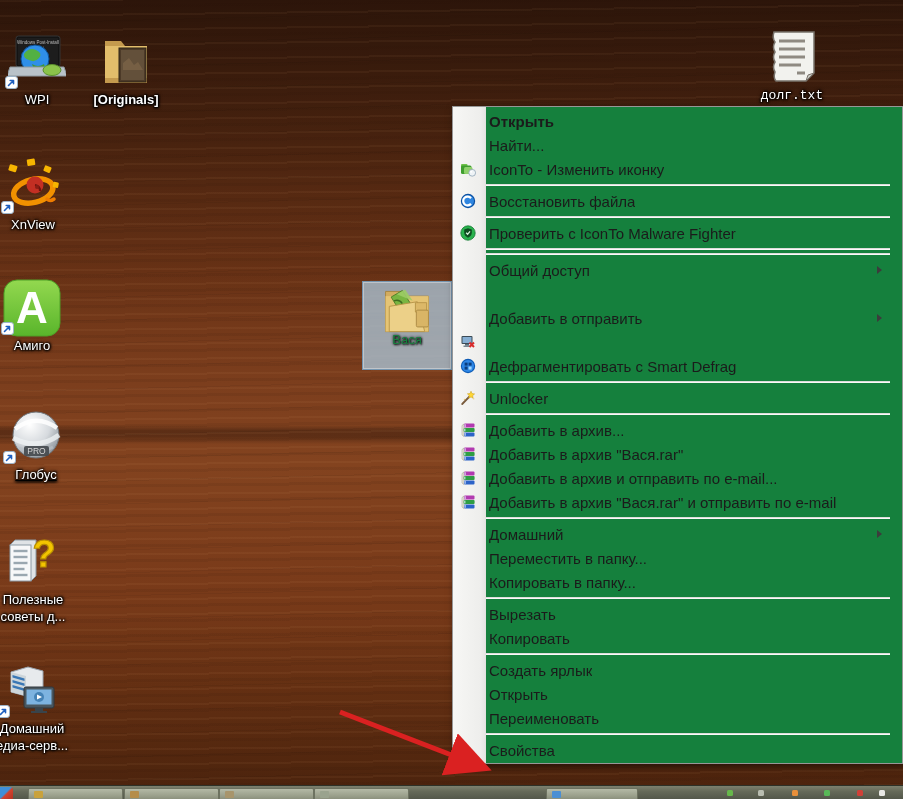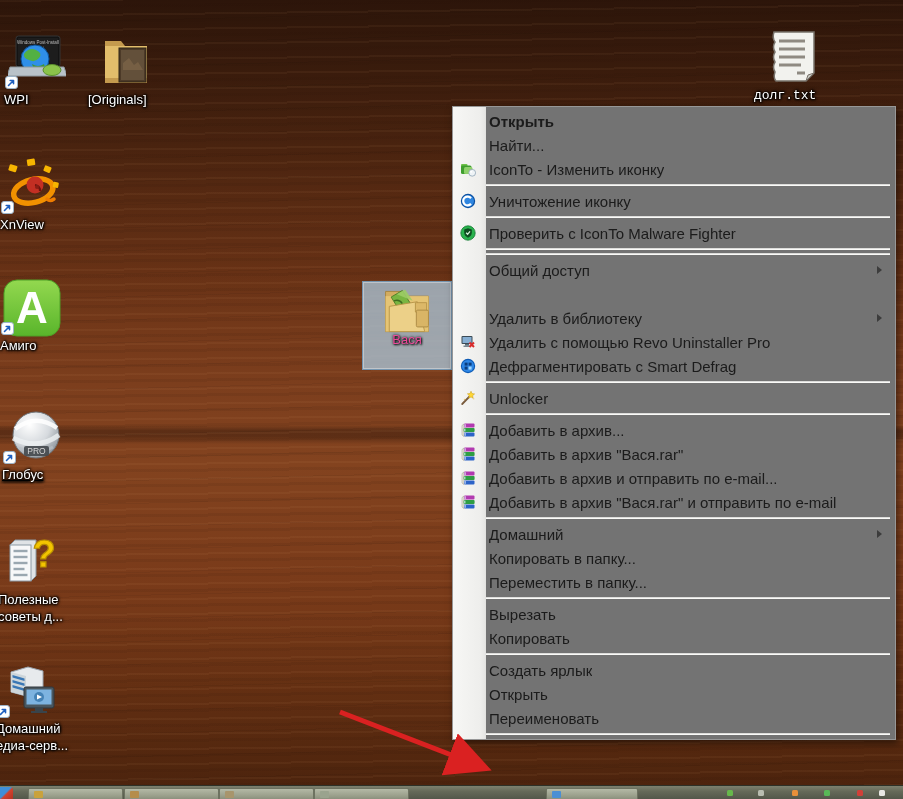--- a/index.html
+++ b/index.html
@@ -12,39 +12,39 @@
       linear-gradient(180deg, #4a2310 0%, #582a12 18%, #6b3316 34%, #7c3e1d 48%, #83431f 58%, #7a3b1a 72%, #6e3414 86%, #5e2c10 100%);
   }
   body::before{
     content:"";position:absolute;inset:0;pointer-events:none;z-index:0;
     background:
       repeating-linear-gradient(179.3deg, rgba(255,190,130,.05) 0 2px, rgba(0,0,0,0) 2px 6px, rgba(35,13,4,.08) 6px 9px, rgba(0,0,0,0) 9px 15px),
       repeating-linear-gradient(178.6deg, rgba(0,0,0,.05) 0 1px, rgba(0,0,0,0) 1px 23px);
   }
 
   
-  .desk-icon{position:absolute;z-index:2;cursor:default;}
+  .desk-icon{position:absolute;z-index:2;text-align:center;cursor:default;}
   .di-img{position:relative;height:58px;display:flex;align-items:center;justify-content:center;margin:0 auto;}
   .di-label{color:#fff;font-size:13px;line-height:17px;white-space:nowrap;
     text-shadow:1px 1px 2px #000, -1px 1px 2px #000, 1px -1px 2px #000, 0 0 4px #000;}
   .shortcut-badge{position:absolute;left:1px;bottom:2px;line-height:0;}
 
   
   .selection{position:absolute;left:362px;top:281px;width:88px;height:87px;z-index:3;
     background:rgba(171,196,214,.78);border:1px solid rgba(115,148,175,.95);
     box-shadow:inset 0 0 0 1px rgba(255,255,255,.35);
     display:flex;flex-direction:column;align-items:center;}
   .selection .di-img{height:56px;margin-top:2px;}
-  .sel-label{color:#ec4899;font-size:13px;margin-top:-8px;
+  .sel-label{color:#15803d;font-size:13px;margin-top:-8px;
     text-shadow:1px 1px 2px #000,0 0 3px #000;}
 
   
   .context-menu{position:absolute;left:452px;top:106px;width:438px;z-index:10;
-    background:#737373;border:1px solid #979797;box-shadow:2px 3px 7px rgba(0,0,0,.5);
-    padding:2px 4px 1px 0;}
+    background:#15803d;border:1px solid #979797;box-shadow:2px 3px 7px rgba(0,0,0,.5);
+    padding:2px 11px 1px 0;}
   .menu-gutter{position:absolute;left:0;top:0;bottom:0;width:32px;
     background:linear-gradient(90deg,#f7f7f5 0%,#eeeeec 85%,#e6e6e4 100%);
     border-right:1px solid #e2e2e0;}
   .menu-items{position:relative;z-index:1;}
   .menu-item{position:relative;height:24px;display:flex;align-items:center;padding-left:5px;
     font-size:15px;color:#1b1b1b;white-space:nowrap;}
   .mi-icon{width:20px;height:16px;display:inline-flex;align-items:center;justify-content:center;
     margin-right:11px;flex:0 0 20px;line-height:0;}
   .mi-label{overflow:hidden;}
   .mi-arrow{position:absolute;right:9px;top:8px;width:0;height:0;
@@ -84,21 +84,21 @@
           <path d="M2 34 h54 l3 9 h-60z" fill="#b9c2c9" stroke="#8d989f"></path>
           <ellipse cx="44" cy="37" rx="9" ry="5.5" fill="#8bc34a" stroke="#5b8f2e"></ellipse>
         </svg>
         <span class="shortcut-badge"><svg width="13" height="13" viewBox="0 0 13 13">
             <rect x=".5" y=".5" width="12" height="12" rx="2.5" fill="#fff" stroke="#9db4c9"></rect>
             <path d="M3.5 9.5 L8.5 4.5 M8.5 4.5 H5.2 M8.5 4.5 V7.8" stroke="#1e5fbf" stroke-width="1.6" fill="none" stroke-linecap="round"></path>
           </svg></span>
       </div>
       <div class="di-label">WPI</div>
     </div>
-    <div class="desk-icon" style="left: 88px; top: 33px; width: 76px;">
+    <div class="desk-icon" style="left: 88px; top: 33px; width: 76px; font-weight: bold;">
       <div class="di-img">
         <svg width="56" height="58" viewBox="0 0 56 58">
           <path d="M7 8 h16 l4 5 h22 v37 h-42z" fill="#c49a4e"></path>
           <rect x="7" y="13" width="42" height="32" fill="#e2bd6b"></rect>
           <rect x="21" y="15" width="27" height="34" fill="#4c3a28" stroke="#2f2417"></rect>
           <rect x="23" y="17" width="23" height="30" fill="#63503a"></rect>
           <path d="M25 30 l6-5 5 7 4-3 5 8 h-20z" fill="#7a6347" opacity=".8"></path>
         </svg>
       </div>
       <div class="di-label">[Originals]</div>
@@ -275,21 +275,21 @@
       </div>
       <div class="menu-sep"></div>
       <div class="menu-item">
         <span class="mi-icon">
           <svg width="16" height="16" viewBox="0 0 16 16">
             <circle cx="8" cy="8" r="7.2" fill="#0b4fa0"></circle>
             <circle cx="8" cy="8" r="6" fill="#2f86e0"></circle>
             <path d="M11 5.2 a4.4 4.4 0 1 0 0 5.6" fill="none" stroke="#fff" stroke-width="2.2"></path>
           </svg>
         </span>
-        <span class="mi-label">Уничтожение иконку</span>
+        <span class="mi-label">Восстановить файла</span>
       </div>
       <div class="menu-sep"></div>
       <div class="menu-item">
         <span class="mi-icon">
           <svg width="16" height="16" viewBox="0 0 16 16">
             <circle cx="8" cy="8" r="7.2" fill="#29b24d"></circle>
             <circle cx="8" cy="8" r="7.2" fill="none" stroke="#157a33" stroke-width=".8"></circle>
             <path d="M8 3.2 l3.8 1.3 v3.1 c0 2.6-1.6 4.2-3.8 5.1-2.2-.9-3.8-2.5-3.8-5.1V4.5z" fill="#0d4d20"></path>
             <path d="M6.2 7.8l1.4 1.5 2.4-2.9" stroke="#d9f5e0" stroke-width="1.3" fill="none"></path>
           </svg>
@@ -301,34 +301,33 @@
       <div class="menu-item">
         <span class="mi-icon"></span>
         <span class="mi-label">Общий доступ</span>
         <span class="mi-arrow"></span>
       </div>
       <div class="menu-item">
         <span class="mi-icon"></span>
       </div>
       <div class="menu-item">
         <span class="mi-icon"></span>
-        <span class="mi-label">Удалить в библиотеку</span>
+        <span class="mi-label">Добавить в отправить</span>
         <span class="mi-arrow"></span>
       </div>
       <div class="menu-item">
         <span class="mi-icon">
           <svg width="16" height="16" viewBox="0 0 16 16">
             <rect x="1.5" y="2" width="11" height="8" rx="1" fill="#3b4a55"></rect>
             <rect x="2.5" y="3" width="9" height="6" fill="#86aed2"></rect>
             <rect x="5" y="10" width="4" height="1.6" fill="#5c6e7a"></rect>
             <rect x="3.5" y="11.6" width="7" height="1.2" fill="#5c6e7a"></rect>
             <path d="M9.5 8.5 l4.5 4.5 M14 8.5 l-4.5 4.5" stroke="#d92b2b" stroke-width="2"></path>
           </svg>
         </span>
-        <span class="mi-label">Удалить с помощью Revo Uninstaller Pro</span>
       </div>
       <div class="menu-item">
         <span class="mi-icon">
           <svg width="16" height="16" viewBox="0 0 16 16">
             <circle cx="8" cy="8" r="7.2" fill="#0d5bb5"></circle>
             <circle cx="8" cy="8" r="6.1" fill="#2e87e6"></circle>
             <g fill="#0a3e7e">
               <rect x="4.6" y="4.6" width="3" height="3"></rect>
               <rect x="8.6" y="4.6" width="3" height="3"></rect>
               <rect x="4.6" y="8.6" width="3" height="3"></rect>
@@ -416,26 +415,26 @@
         <span class="mi-label">Добавить в архив "Вася.rar" и отправить по e-mail</span>
       </div>
       <div class="menu-sep"></div>
       <div class="menu-item">
         <span class="mi-icon"></span>
         <span class="mi-label">Домашний</span>
         <span class="mi-arrow"></span>
       </div>
       <div class="menu-item">
         <span class="mi-icon"></span>
+        <span class="mi-label">Переместить в папку...</span>
+      </div>
+      <div class="menu-item">
+        <span class="mi-icon"></span>
         <span class="mi-label">Копировать в папку...</span>
       </div>
-      <div class="menu-item">
-        <span class="mi-icon"></span>
-        <span class="mi-label">Переместить в папку...</span>
-      </div>
       <div class="menu-sep"></div>
       <div class="menu-item">
         <span class="mi-icon"></span>
         <span class="mi-label">Вырезать</span>
       </div>
       <div class="menu-item">
         <span class="mi-icon"></span>
         <span class="mi-label">Копировать</span>
       </div>
       <div class="menu-sep"></div>
@@ -445,20 +444,24 @@
       </div>
       <div class="menu-item">
         <span class="mi-icon"></span>
         <span class="mi-label">Открыть</span>
       </div>
       <div class="menu-item">
         <span class="mi-icon"></span>
         <span class="mi-label">Переименовать</span>
       </div>
       <div class="menu-sep"></div>
+      <div class="menu-item">
+        <span class="mi-icon"></span>
+        <span class="mi-label">Свойства</span>
+      </div>
     </div>
 </div>
 
 <svg class="annot" width="903" height="799">
   <defs>
     <marker id="ah" markerWidth="9" markerHeight="9" refX="6.5" refY="4.5" orient="auto">
       <path id="ah-path" d="M0 0 L9 4.5 L0 9 z" fill="#da2121"></path>
     </marker>
   </defs>
   <line id="arrow-line" stroke-width="5" marker-end="url(#ah)" x1="340" y1="712" x2="480" y2="766" stroke="#da2121"></line>

